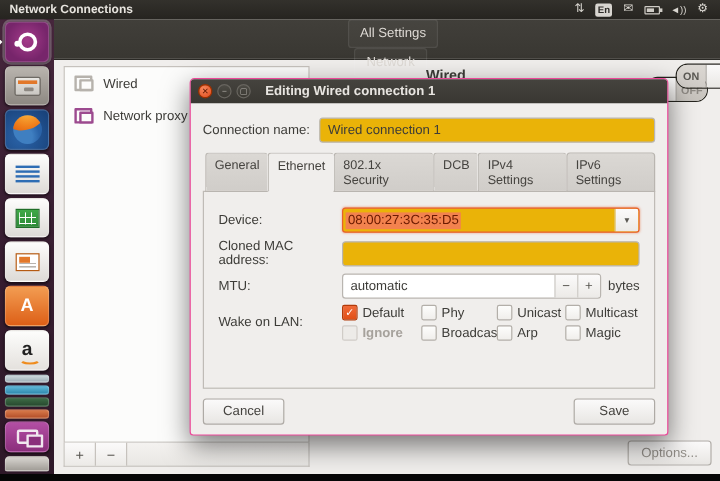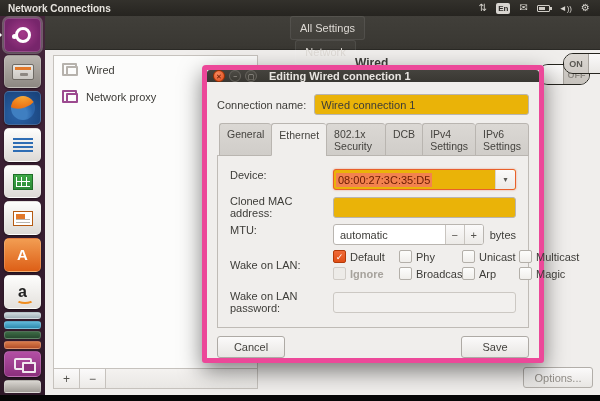--- a/index.html
+++ b/index.html
@@ -73,40 +73,40 @@
   .mon-gray { color:#b6b2ac; }
   .mon-purple { color:#9c4a8f; }
   .side-toolbar { position:absolute; left:8px; top:353px; width:205px; height:20px; background:linear-gradient(#f4f2f0,#e9e7e4); border:1px solid #c6c2bd; border-top:none; display:flex; }
   .tool-btn { width:26px; height:100%; border-right:1px solid #c6c2bd; display:flex; align-items:center; justify-content:center; color:#55534e; font-size:12px; background:linear-gradient(#fbfafa,#eceae7); }
 
   .main-title { position:absolute; left:310px; top:40px; font-weight:bold; font-size:12px; color:#3d3c38; }
   .main-switch { position:absolute; left:518px; top:37px; }
   .options-btn { position:absolute; right:7px; bottom:7px; width:70px; height:21px; background:linear-gradient(#fbfafa,#e8e6e3); border:1px solid #b2aea9; border-radius:3px; color:#928e88; font-size:11px; display:flex; align-items:center; justify-content:center; }
 
   
-  .dialog { position:absolute; left:158px; top:65px; width:342px; height:298px; background:#f0eeec; border:5px solid #ec4899; border-radius:4px 4px 3px 3px; box-shadow:0 8px 22px rgba(0,0,0,.5); z-index:30; display:flex; flex-direction:column;margin-left:44px; }
+  .dialog { position:absolute; left:158px; top:65px; width:399px; height:298px; background:#f0eeec; border:1px solid #ec4899; border-radius:4px 4px 3px 3px; box-shadow:0 8px 22px rgba(0,0,0,.5); z-index:30; display:flex; flex-direction:column; }
   .dlg-titlebar { height:20px; background:linear-gradient(#45433e,#393732); border-radius:3px 3px 0 0; display:flex; align-items:center; padding-left:6px; gap:4px; }
   .wm-btn { width:12px; height:12px; border-radius:50%; display:flex; align-items:center; justify-content:center; font-size:7px; line-height:1; }
   .wm-close { background:radial-gradient(circle at 35% 30%,#f6875d,#e04a1a); border:1px solid #9c3000; color:#5e1600; }
   .wm-min,.wm-max { background:linear-gradient(#4d4b45,#3b3933); border:1px solid #68655f; color:#b3afa9; }
   .dlg-title { color:#e8e5e1; font-weight:bold; font-size:11px; margin-left:8px; }
   .dlg-body { flex:1; padding:8px 10px 8px 10px; display:flex; flex-direction:column; }
 
   .conn-row { display:flex; align-items:center; gap:8px; margin:4px 0 8px 0; }
   .conn-row label { white-space:nowrap; }
   .text-input { flex:1; height:21px; background:#eab308; border:1px solid #b9b5b0; border-radius:3px; padding:0 6px; font-size:11px; font-family:inherit; color:#3d3c38; }
   .text-input:disabled,.input-disabled { background:#f2f0ee; border-color:#ccc8c3; }
 
   .tabs { display:flex; margin-bottom:-1px; position:relative; z-index:2; padding-left:2px; }
   .tab { font-size:10.5px; color:#45433f; padding:4px 7px 3px 7px; background:linear-gradient(#dbd8d4,#d0cdc9); border:1px solid #b9b5b0; border-right:none; border-radius:3px 3px 0 0; }
   .tab:last-child { border-right:1px solid #b9b5b0; }
   .tab.active { background:#f0eeec; border-bottom:1px solid #f0eeec; padding-top:5px; }
 
   .tab-frame { flex:1; border:1px solid #bfbbb6; padding:13px 12px 8px 12px; }
-  .form-row { display:flex; margin-bottom:5px; }
+  .form-row { display:flex; align-items:center; margin-bottom:5px; }
   .form-label { width:103px; flex:none; font-size:11px; }
   .field { flex:1; display:flex; align-items:center; }
 
   .combo { flex:1; height:21px; border:1px solid #e8602c; border-radius:3px; background:#eab308; display:flex; align-items:center; box-shadow:0 0 2px rgba(232,96,44,.6); }
   .combo-sel { margin-left:2px; background:#f3824e; color:#6b1a00; font-size:11px; padding:1px 2px; }
   .combo-arrow { margin-left:auto; width:20px; align-self:stretch; border-left:1px solid #d8d4cf; display:flex; align-items:center; justify-content:center; color:#5a5853; font-size:8px; background:linear-gradient(#fbfafa,#eceae7); border-radius:0 2px 2px 0; }
 
   .spin { flex:1; height:21px; border:1px solid #b9b5b0; border-radius:3px; background:#fff; display:flex; align-items:center; overflow:hidden; }
   .spin-val { padding-left:6px; flex:1; }
   .spin-btn { width:19px; align-self:stretch; border-left:1px solid #c9c5c0; display:flex; align-items:center; justify-content:center; color:#55534e; background:linear-gradient(#fbfafa,#eceae7); font-size:11px; }
@@ -305,26 +305,20 @@
                 <span class="chk chk-off"></span>
                 <span>Arp</span>
               </span>
             <span class="chk-item">
                 <span class="chk chk-off"></span>
                 <span>Magic</span>
               </span>
           </div>
         </div>
 
-        <div class="form-row wol-pass-row">
-          <span class="form-label">Wake on LAN password:</span>
-          <div class="field">
-            <input class="text-input input-disabled" type="text" disabled="" style="">
-          </div>
-        </div>
 
       </div>
 
       <div class="dlg-buttons">
         <div class="dlg-btn">Cancel</div>
         <div class="dlg-btn">Save</div>
       </div>
 
     </div>
   </div>

